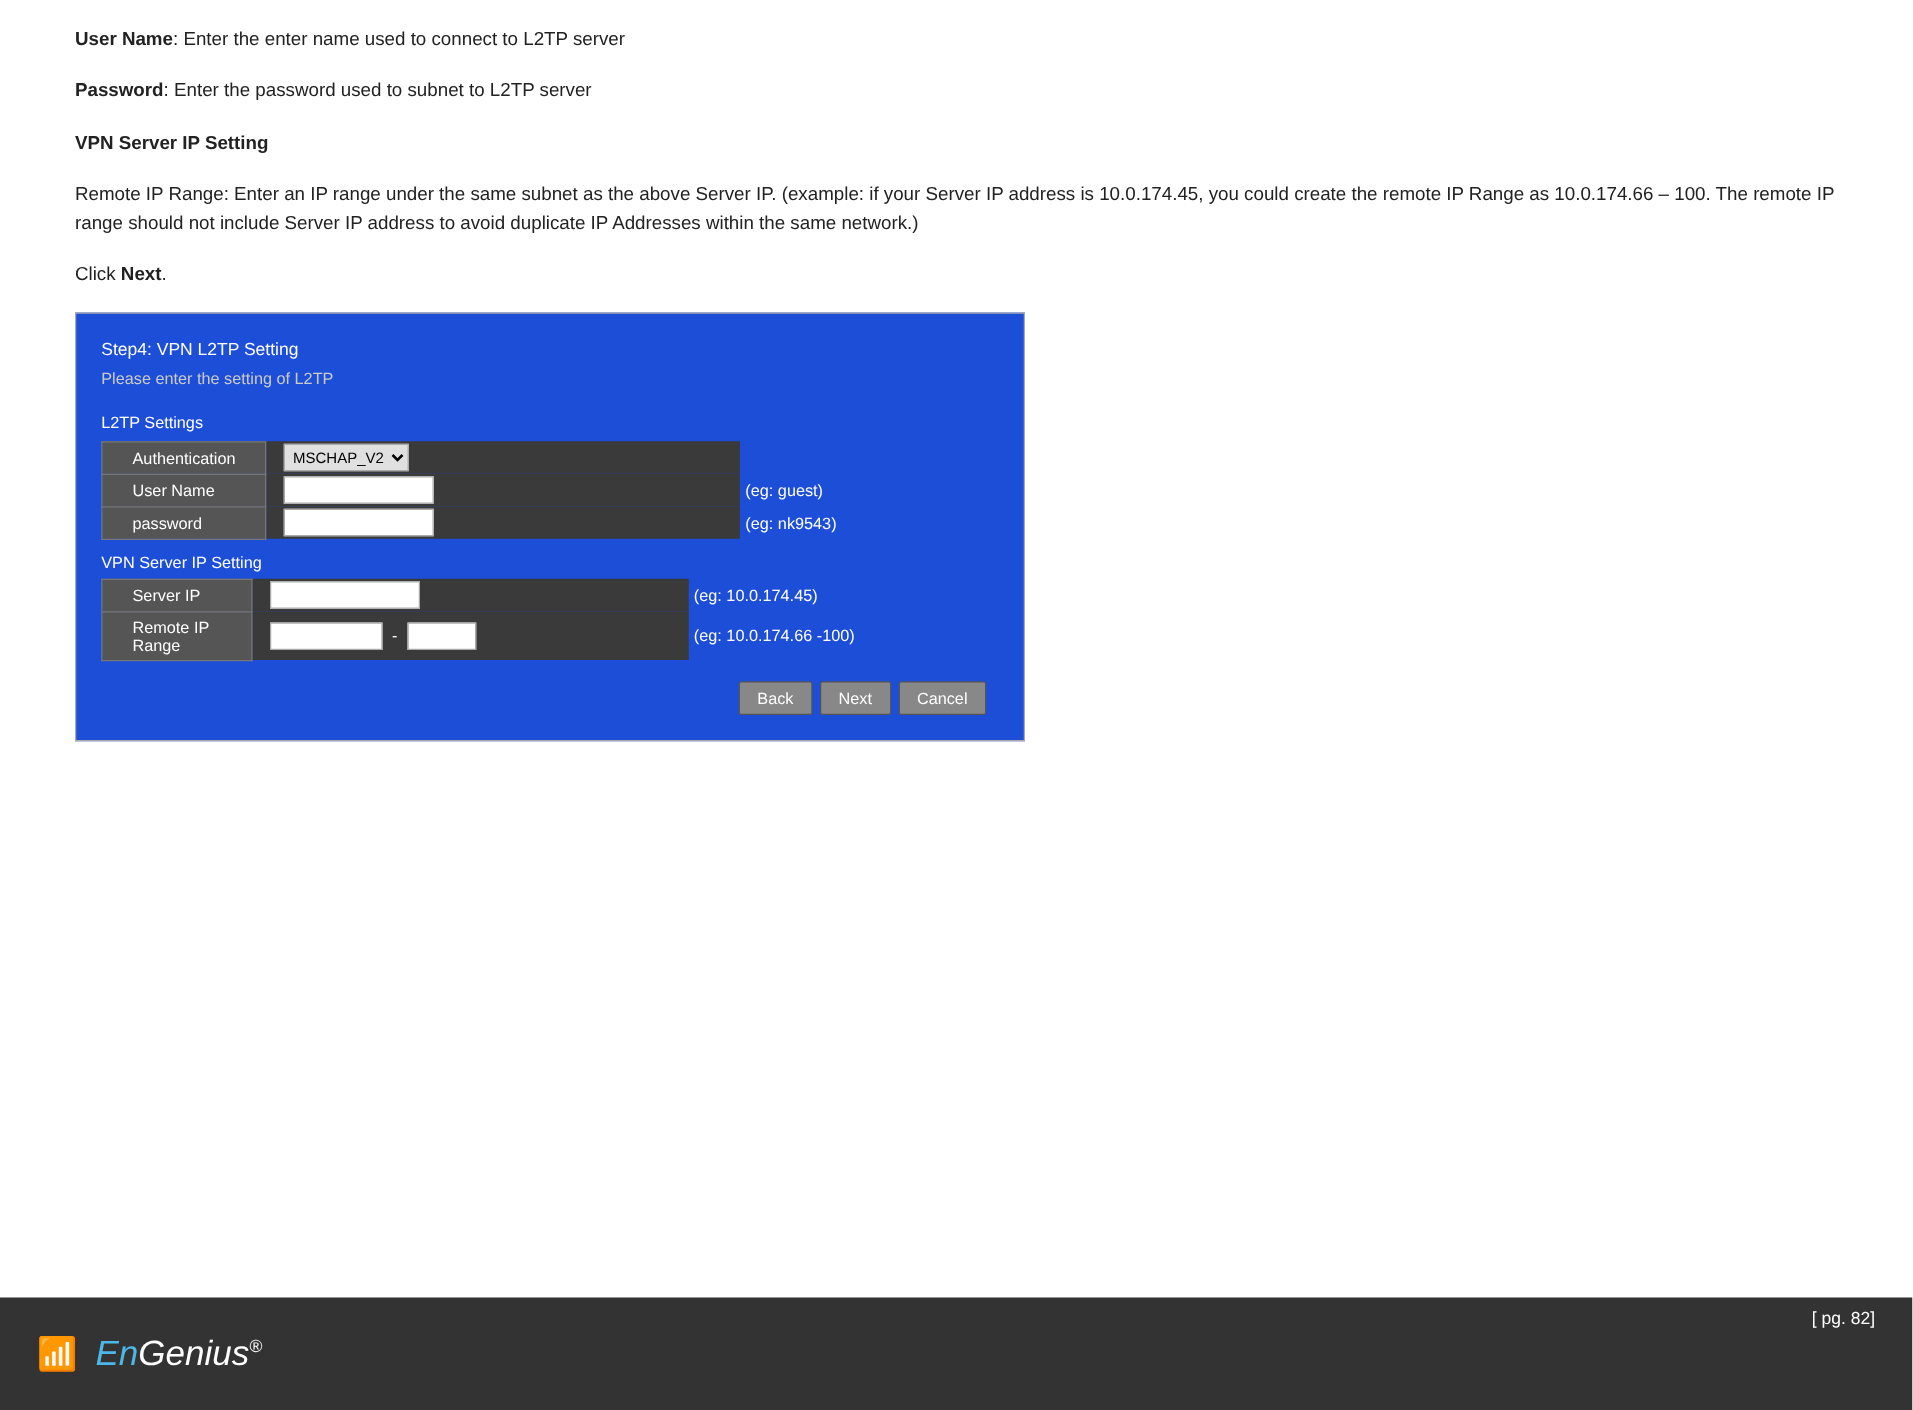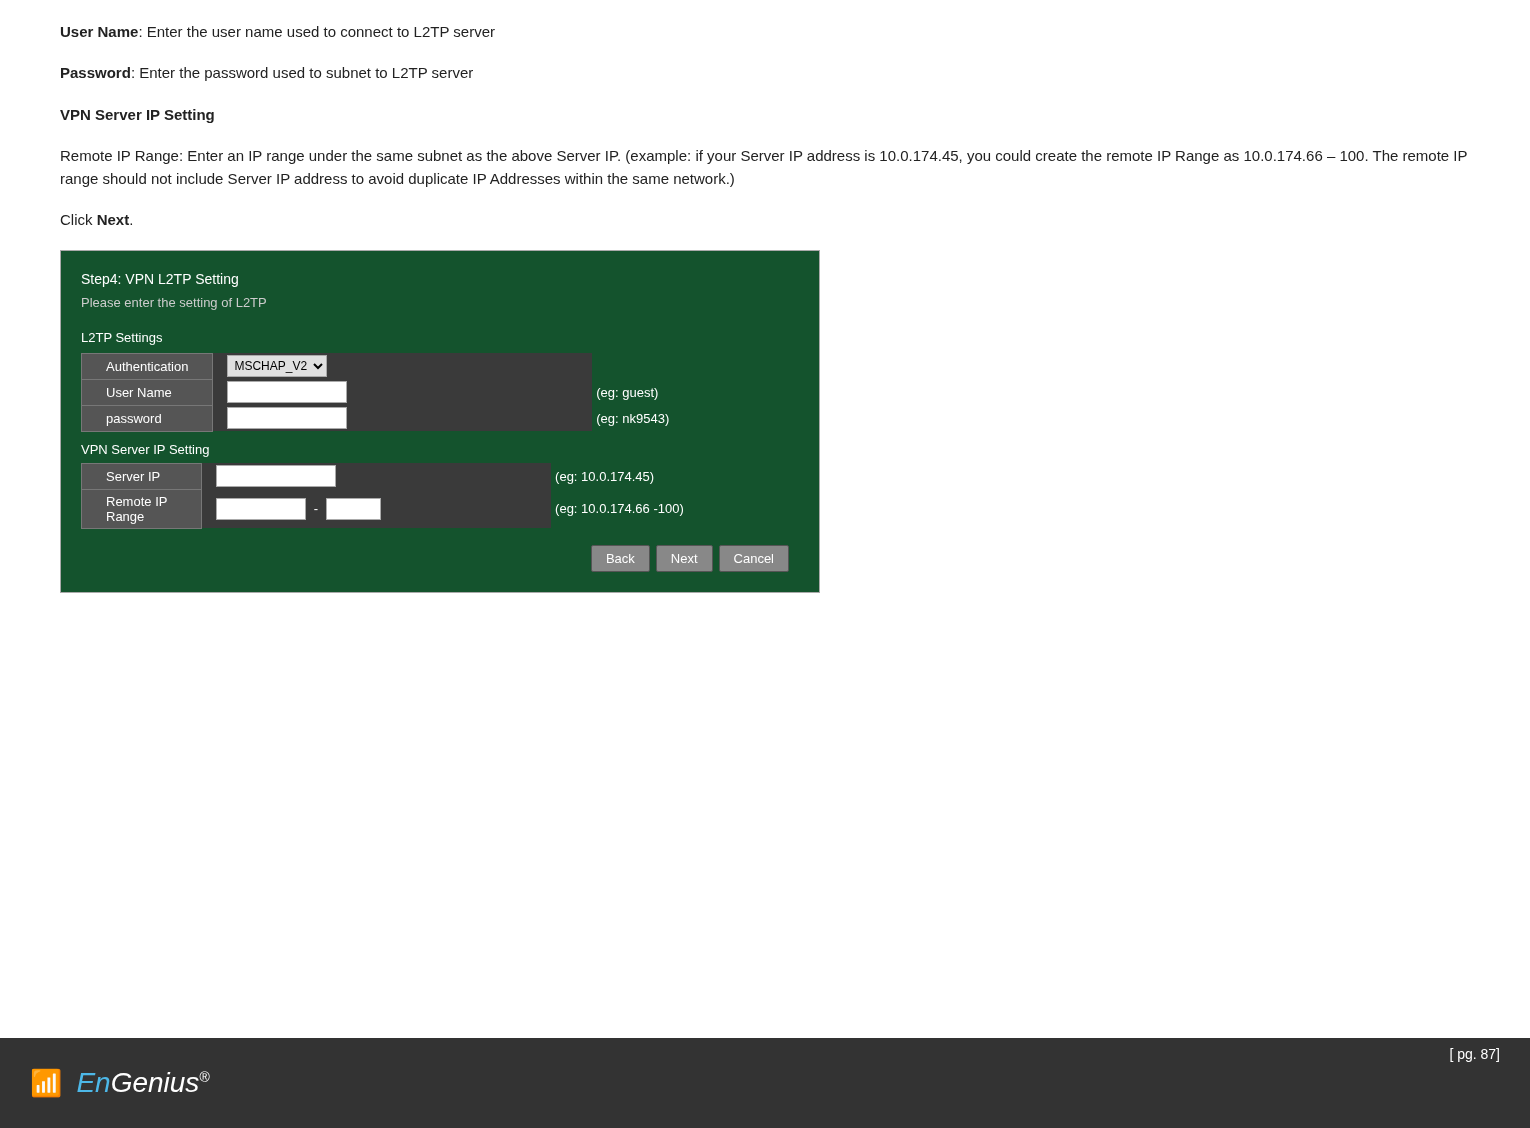--- a/index.html
+++ b/index.html
@@ -19,21 +19,21 @@
 
     .para {
       margin-bottom: 18px;
       line-height: 1.55;
     }
 
     .bold { font-weight: bold; }
 
     .screenshot-box {
       border: 1px solid #aaa;
-      background: #14532d;
+      background: #1d4ed8;
       width: 760px;
       padding: 20px 20px 20px 20px;
       margin-top: 10px;
       margin-bottom: 30px;
     }
 
     .screenshot-title {
       color: #ffffff;
       font-size: 14px;
       margin-bottom: 8px;
@@ -191,21 +191,21 @@
       padding-top: 8px;
     }
   </style>
 </head>
 <body>
 
 <div class="main-content">
 
 
   <p class="para">
-    <span class="bold">User Name</span><span>: Enter the user name used to connect to L2TP server</span>
+    <span class="bold">User Name</span><span>: Enter the enter name used to connect to L2TP server</span>
   </p>
 
   <p class="para">
     <span class="bold">Password</span><span>: Enter the password used to subnet to L2TP server</span>
   </p>
 
   <p class="para">
     <span class="bold">VPN Server IP Setting</span>
   </p>
 
@@ -282,14 +282,14 @@
 
 </div>
 
 <div class="footer">
   <div class="footer-logo">
     <span class="wifi-icon">📶</span>
     <span class="logo-text">
       <span class="logo-en">En</span><span class="logo-genius">Genius</span><span class="logo-reg">®</span>
     </span>
   </div>
-  <div class="page-number">[ pg. 87]</div>
+  <div class="page-number">[ pg. 82]</div>
 </div>
 
 </body></html>

